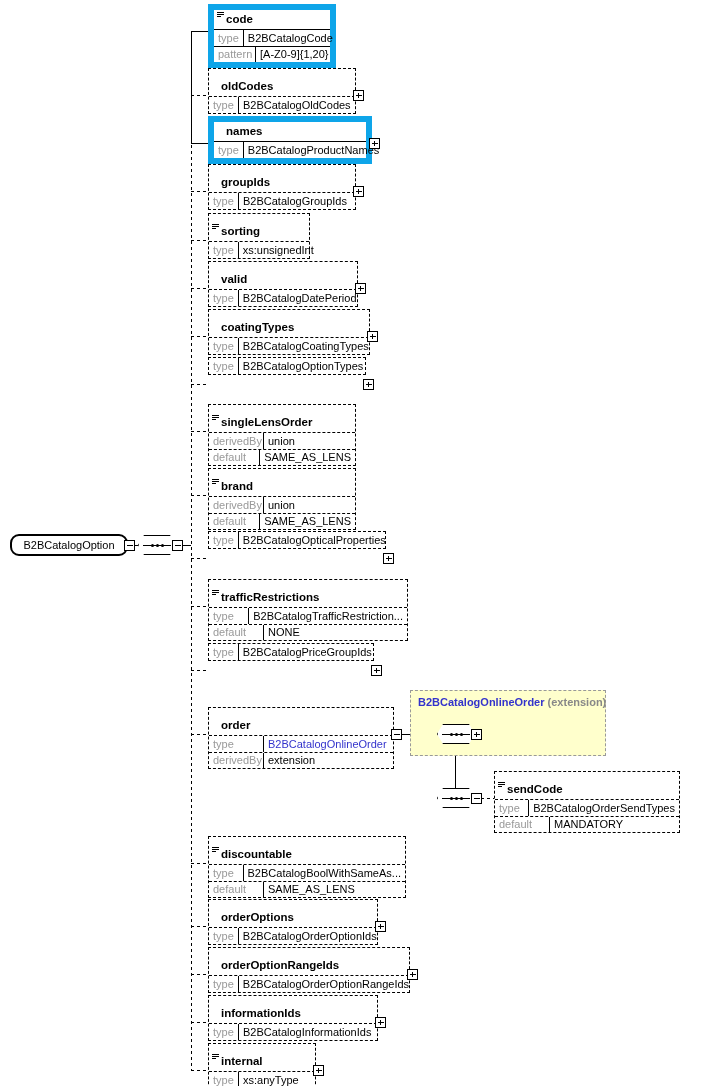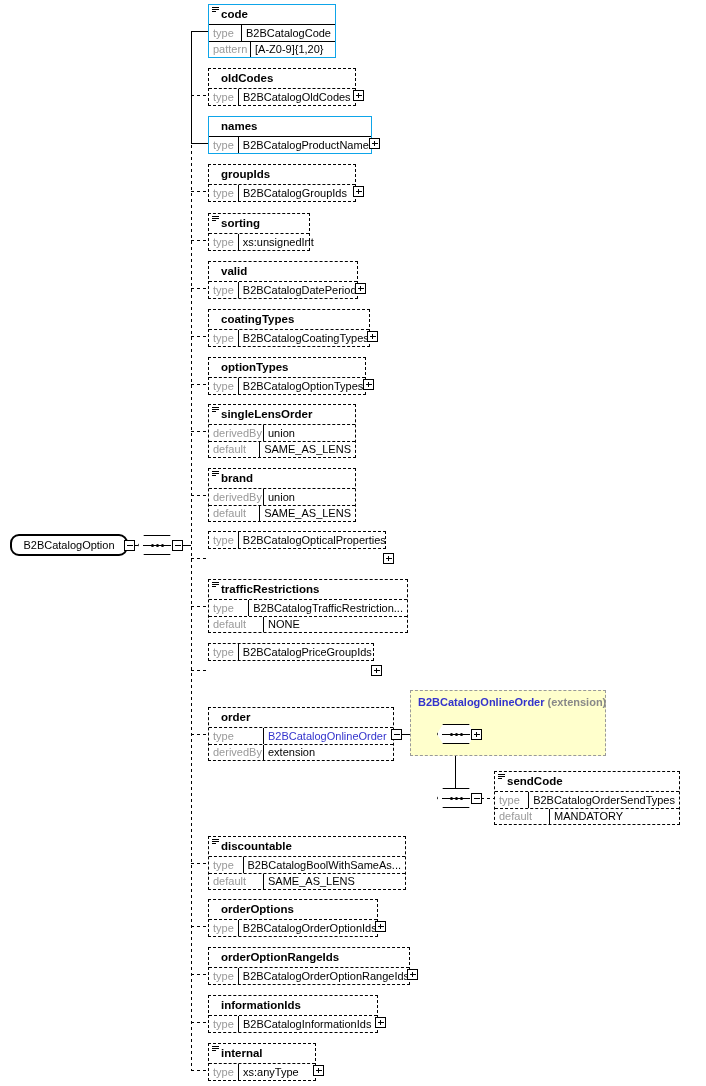--- a/index.html
+++ b/index.html
@@ -12,36 +12,36 @@
   #canvas{position:absolute;left:0;top:0;width:706px;height:1086px;}
 
   
   #wires{position:absolute;left:0;top:0;width:706px;height:1086px;pointer-events:none;}
 
   
   .node{
     position:absolute;
     box-sizing:border-box;
     background:#ffffff;
-    border:1px solid #0ea5e9;
+    border:6px solid #0ea5e9;
   }
   .node.optional{border:1px dashed #000;}
   .node .shadow{
     position:absolute;left:3px;top:3px;right:-3px;bottom:-3px;
     background:#c8c8c8;z-index:-1;
   }
   .node-name{
     box-sizing:border-box;
     font-size:11.5px;font-weight:bold;color:#000;
     padding:3px 4px 3px 12px;
     line-height:13px;
     white-space:nowrap;
     position:relative;
   }
-  .node.optional .node-name{border-bottom:1px dashed #000;}
+  .node.optional .node-name{border-bottom:1px dashed #000;margin-top:8px;}
   .node.required .node-name{border-bottom:1px solid #000;}
 
   
   .sglyph{
     position:absolute;left:3px;top:2px;width:7px;height:7px;
   }
   .sglyph i{display:block;background:#000;height:1px;margin-bottom:1px;}
   .sglyph i:nth-child(1){width:7px;}
   .sglyph i:nth-child(2){width:7px;}
   .sglyph i:nth-child(3){width:4px;}
@@ -215,21 +215,20 @@
         <div class="shadow"></div>
         <div class="node-name"><span>coatingTypes</span></div>
         <div class="prow">
           <div class="pkey" style="width: 30px;">type</div>
           <div class="pval">B2BCatalogCoatingTypes</div>
         </div>
       </div>
       <div class="btn plus" style="left: 367px; top: 331px;"></div>
       <div class="node optional" style="left: 208px; top: 357px; width: 158px;">
         <div class="shadow"></div>
-        <div class="node-name"><span>optionTypes</span></div>
         <div class="prow">
           <div class="pkey" style="width: 30px;">type</div>
           <div class="pval">B2BCatalogOptionTypes</div>
         </div>
       </div>
       <div class="btn plus" style="left: 363px; top: 379px;"></div>
       <div class="node optional" style="left: 208px; top: 404px; width: 148px;">
         <div class="shadow"></div>
         <div class="node-name"><span class="sglyph">
             <i></i>

